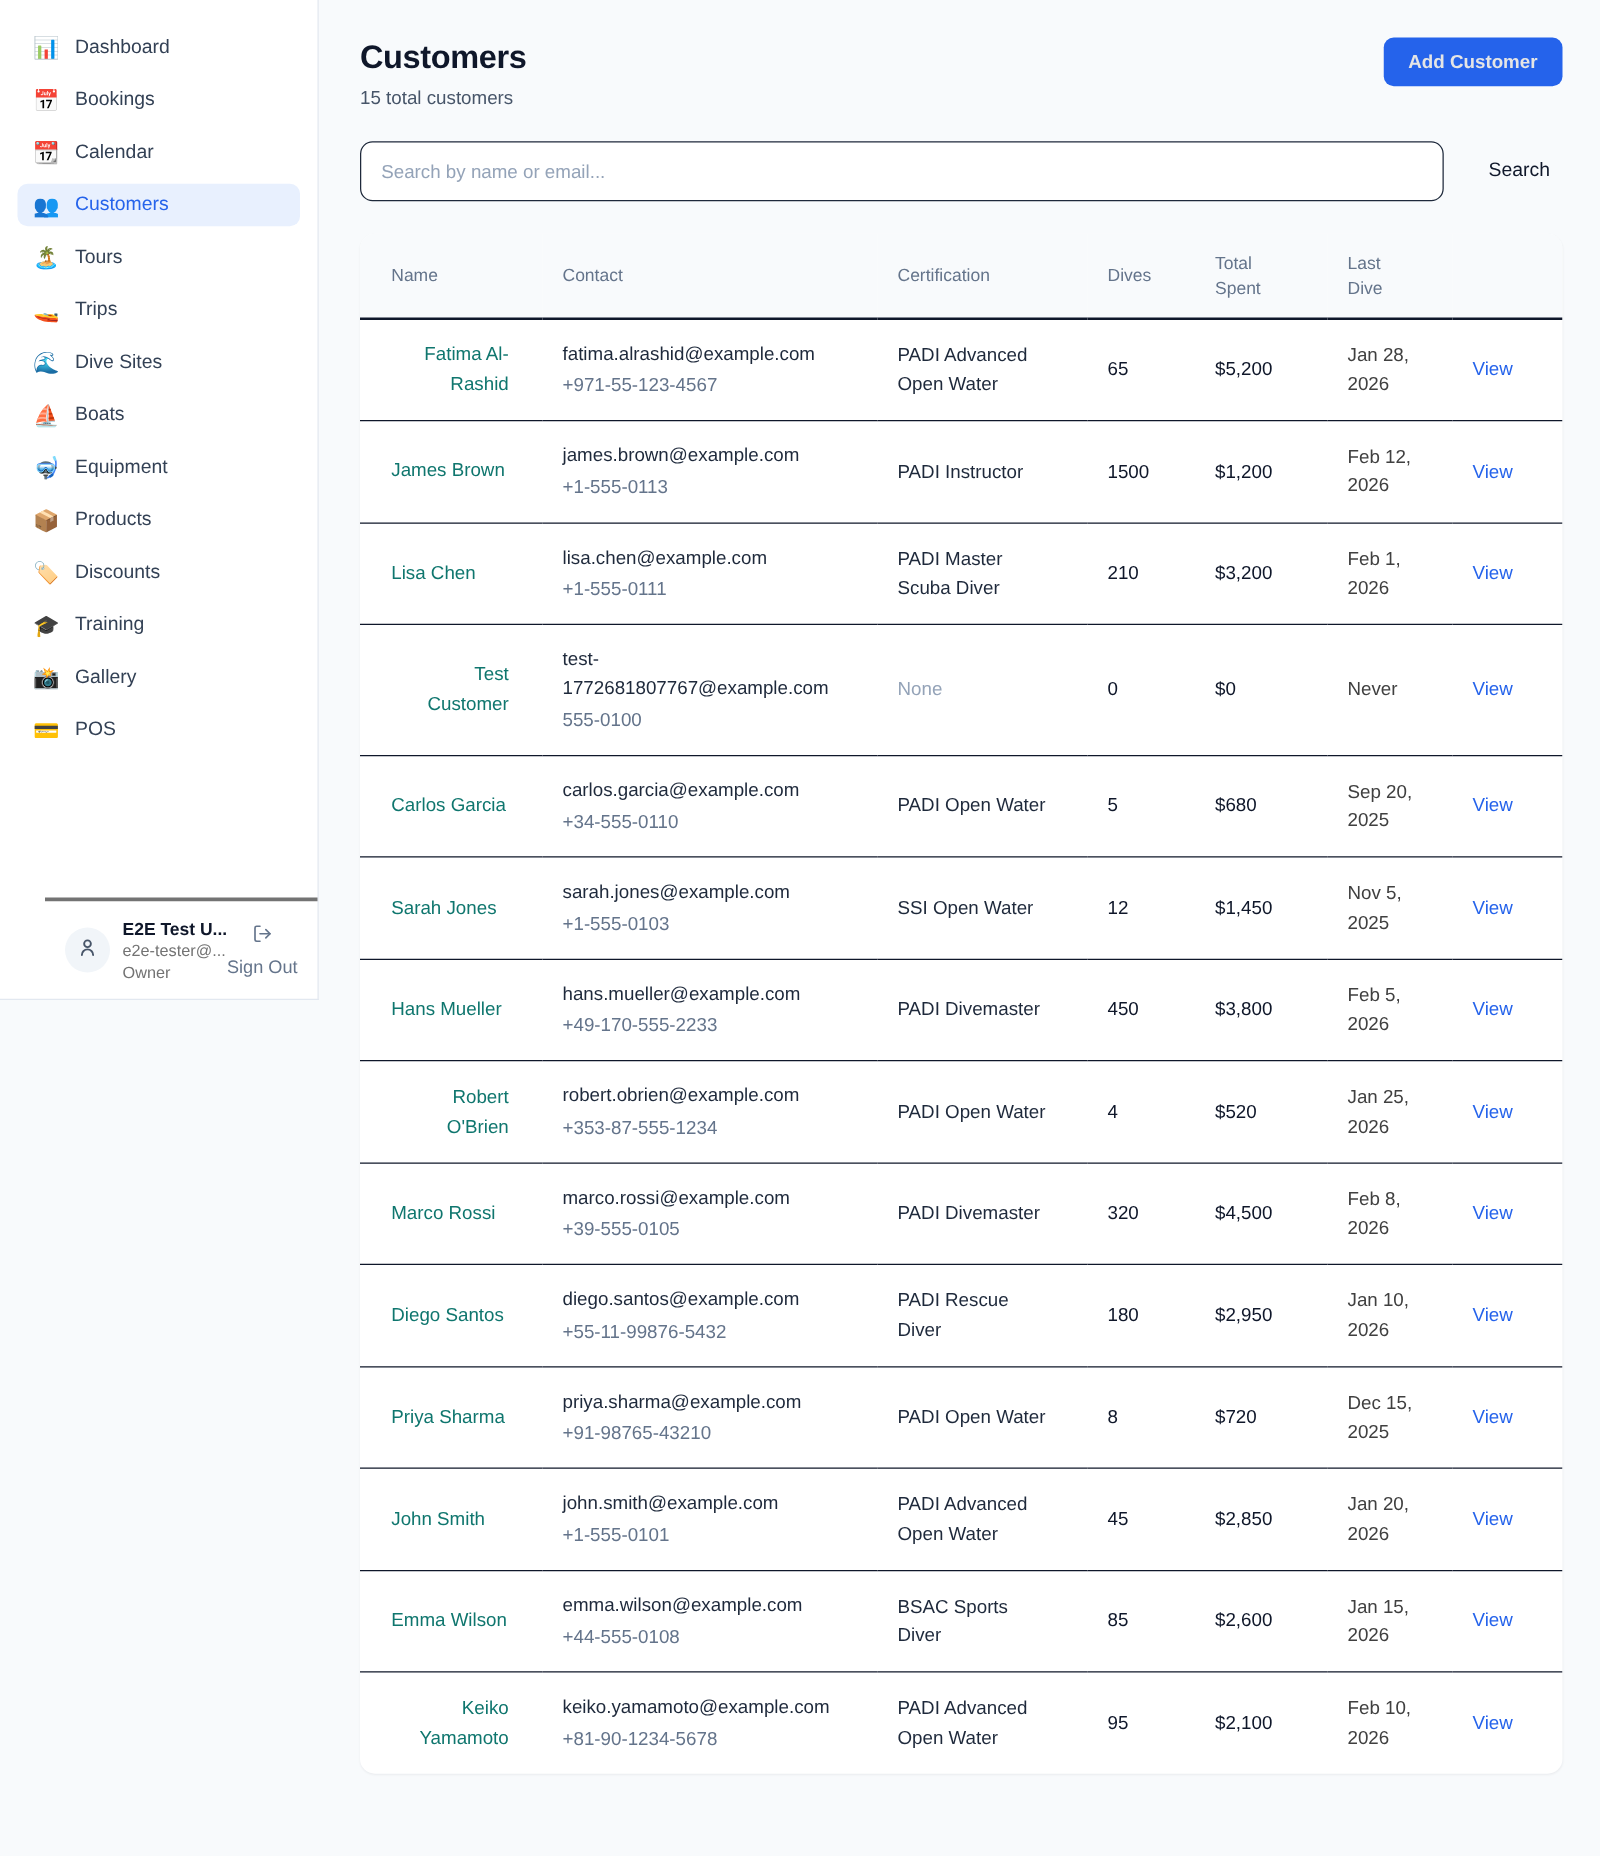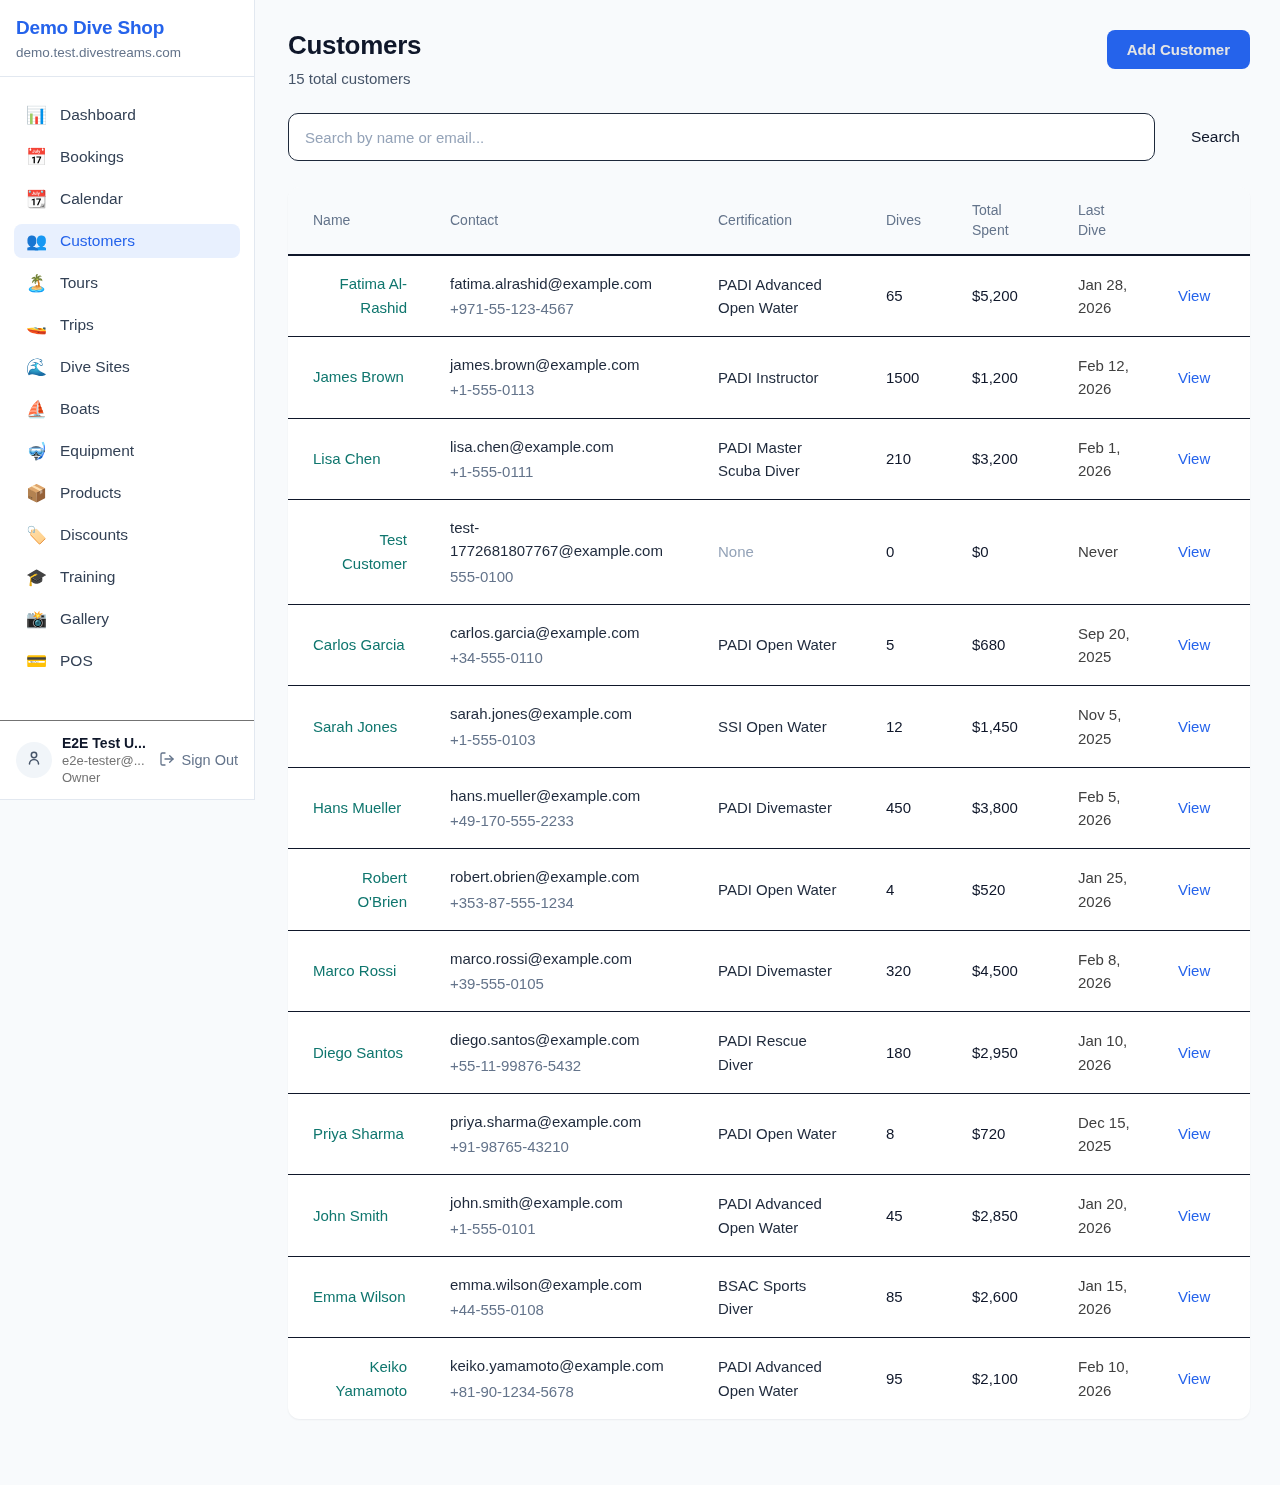--- a/index.html
+++ b/index.html
@@ -26,37 +26,37 @@
   .nav { padding:21px 14px 0; flex:1 1 auto; }
   .nav-item {
     display:flex; align-items:center; gap:12px;
     padding:8px 12px; margin-bottom:8px;
     border-radius:8px; cursor:pointer;
     color:#334155; font-size:15.5px;
   }
   .nav-item .ico { font-size:17px; width:22px; text-align:center; line-height:1; }
   .nav-item.active { background:#e8f0fe; color:#2563eb; }
   .sidebar-foot {
-    border-top:1px solid #737373;
+    border-top:3px solid #737373;
     padding:14px 16px;
-    display:flex; align-items:center; gap:10px;
+    display:flex; align-items:center; gap:10px;margin-left:36px;
   }
   .avatar {
     width:36px; height:36px; border-radius:50%;
     background:#f1f5f9; color:#475569;
     display:flex; align-items:center; justify-content:center;
     flex:0 0 36px;
   }
   .avatar svg { width:18px; height:18px; }
   .user-block { flex:1 1 auto; min-width:0; }
   .user-name { font-size:14px; font-weight:bold; color:#0f172a; white-space:nowrap; }
   .user-email, .user-role { font-size:13px; color:#737373; margin-top:2px; white-space:nowrap; }
   .signout {
     display:flex; align-items:center; gap:7px;
-    color:#64748b; font-size:14.5px; cursor:pointer; white-space:nowrap;
+    color:#64748b; font-size:14.5px; cursor:pointer; white-space:nowrap;flex-direction:column;
   }
   .signout svg { width:16px; height:16px; }
   
   .main { margin-left:255px; padding:30px 30px 28px 33px; }
   .main-header { display:flex; justify-content:space-between; align-items:flex-start; }
   .page-title { font-size:26px; font-weight:800; color:#0f172a; letter-spacing:-0.3px; }
   .page-subtitle { font-size:15px; color:#475569; margin-top:9px; }
   .btn-primary {
     background:#2563eb; color:#e5e5e5;
     font-size:15px; font-weight:600;
@@ -113,24 +113,20 @@
   .cert { color:#1e293b; max-width:123px; }
   .cert.muted { color:#94a3b8; }
   .dives, .spent { color:#0f172a; }
   .lastdive { color:#404040; max-width:60px; }
   .view-link { color:#2563eb; font-size:15px; font-weight:500; cursor:pointer; text-decoration:none; }
 </style>
 </head>
 <body>
 
 <aside class="sidebar">
-  <div class="sidebar-head">
-    <div class="shop-title">Demo Dive Shop</div>
-    <div class="shop-domain">demo.test.divestreams.com</div>
-  </div>
 
   <nav class="nav">
 
   <div class="nav-item">
         <span class="ico">📊</span>
         <span>Dashboard</span>
       </div>
       <div class="nav-item">
         <span class="ico">📅</span>
         <span>Bookings</span>

